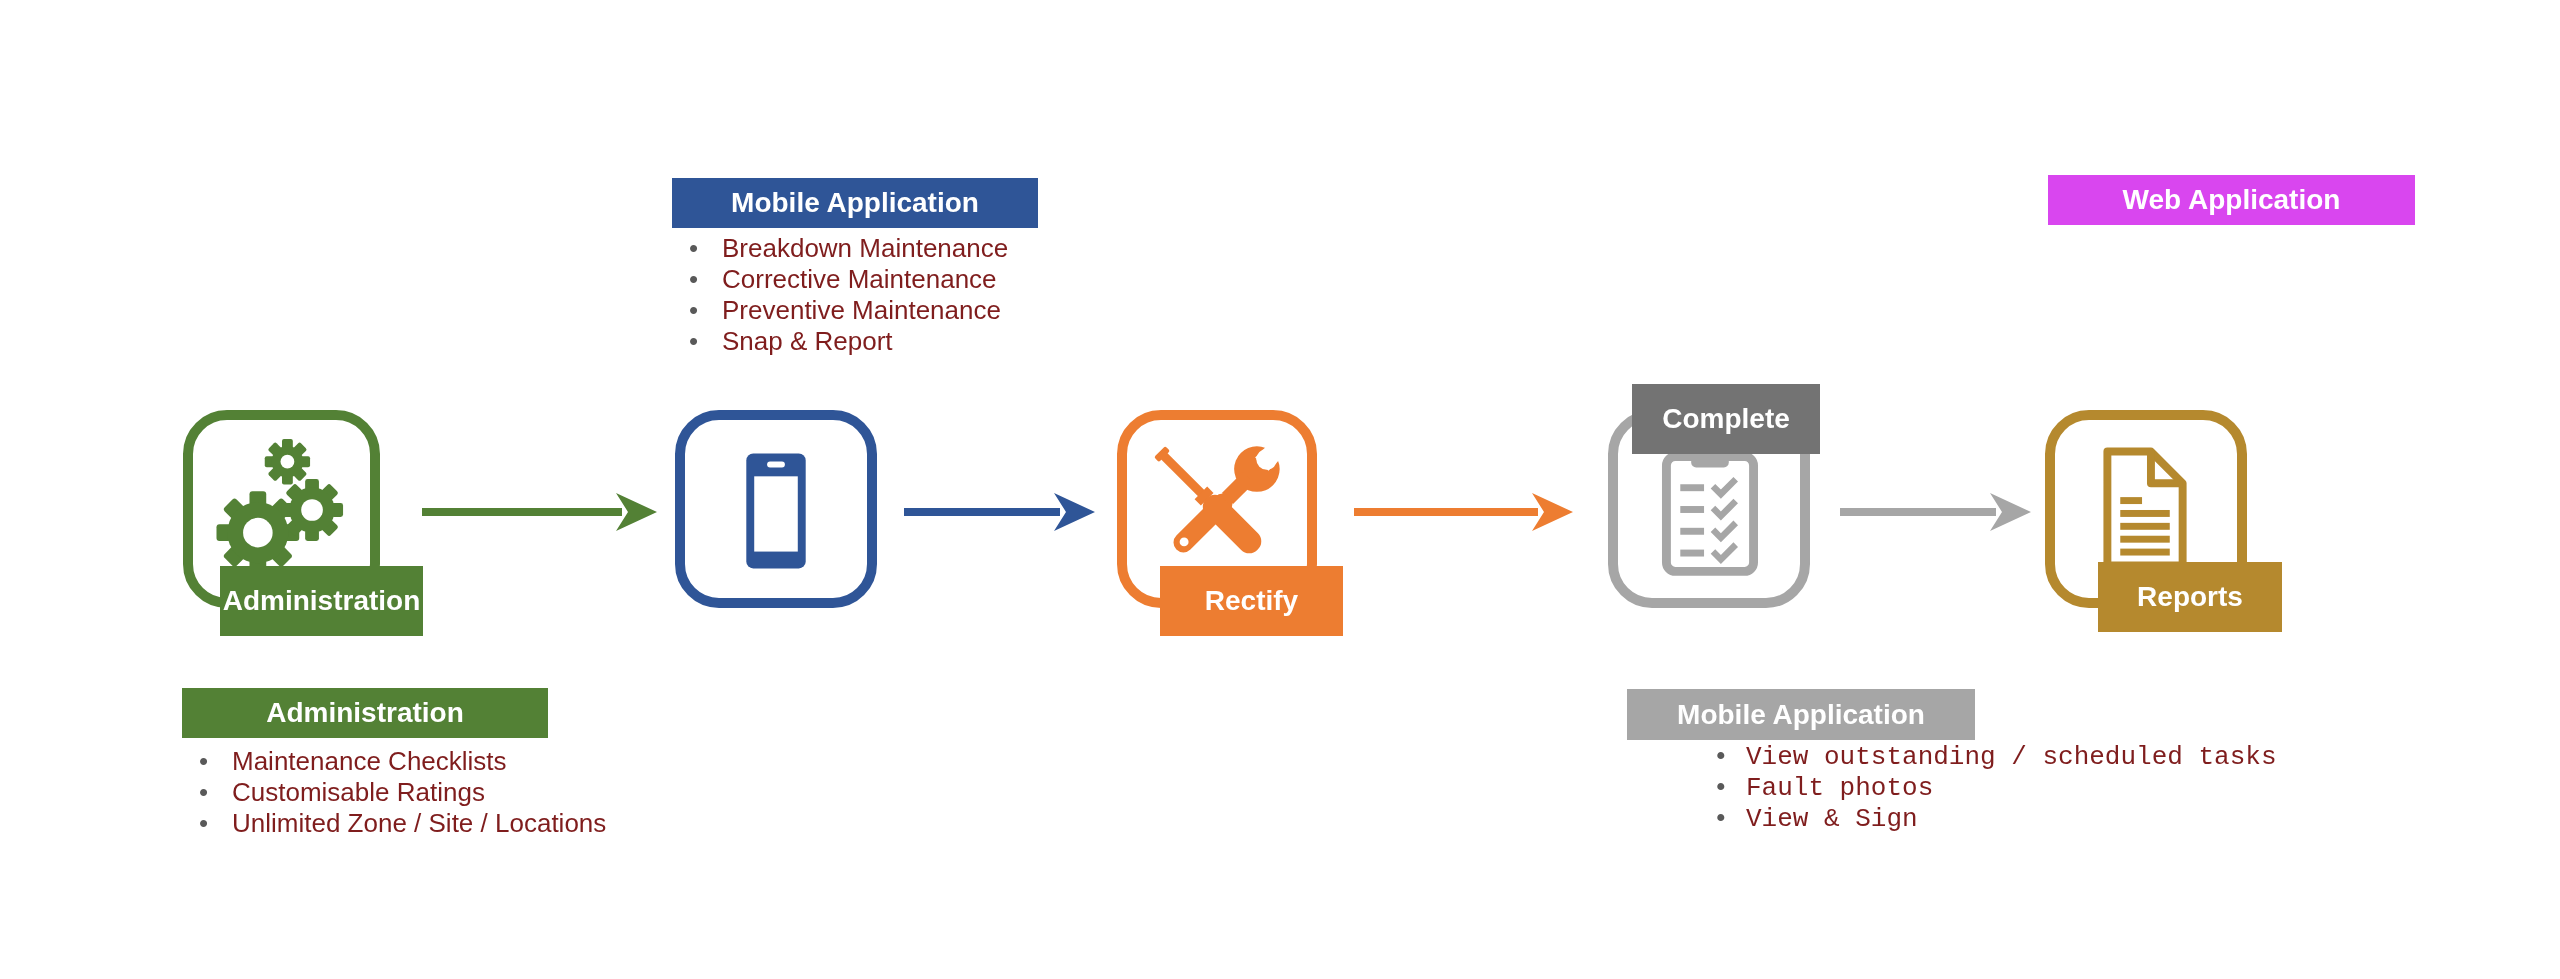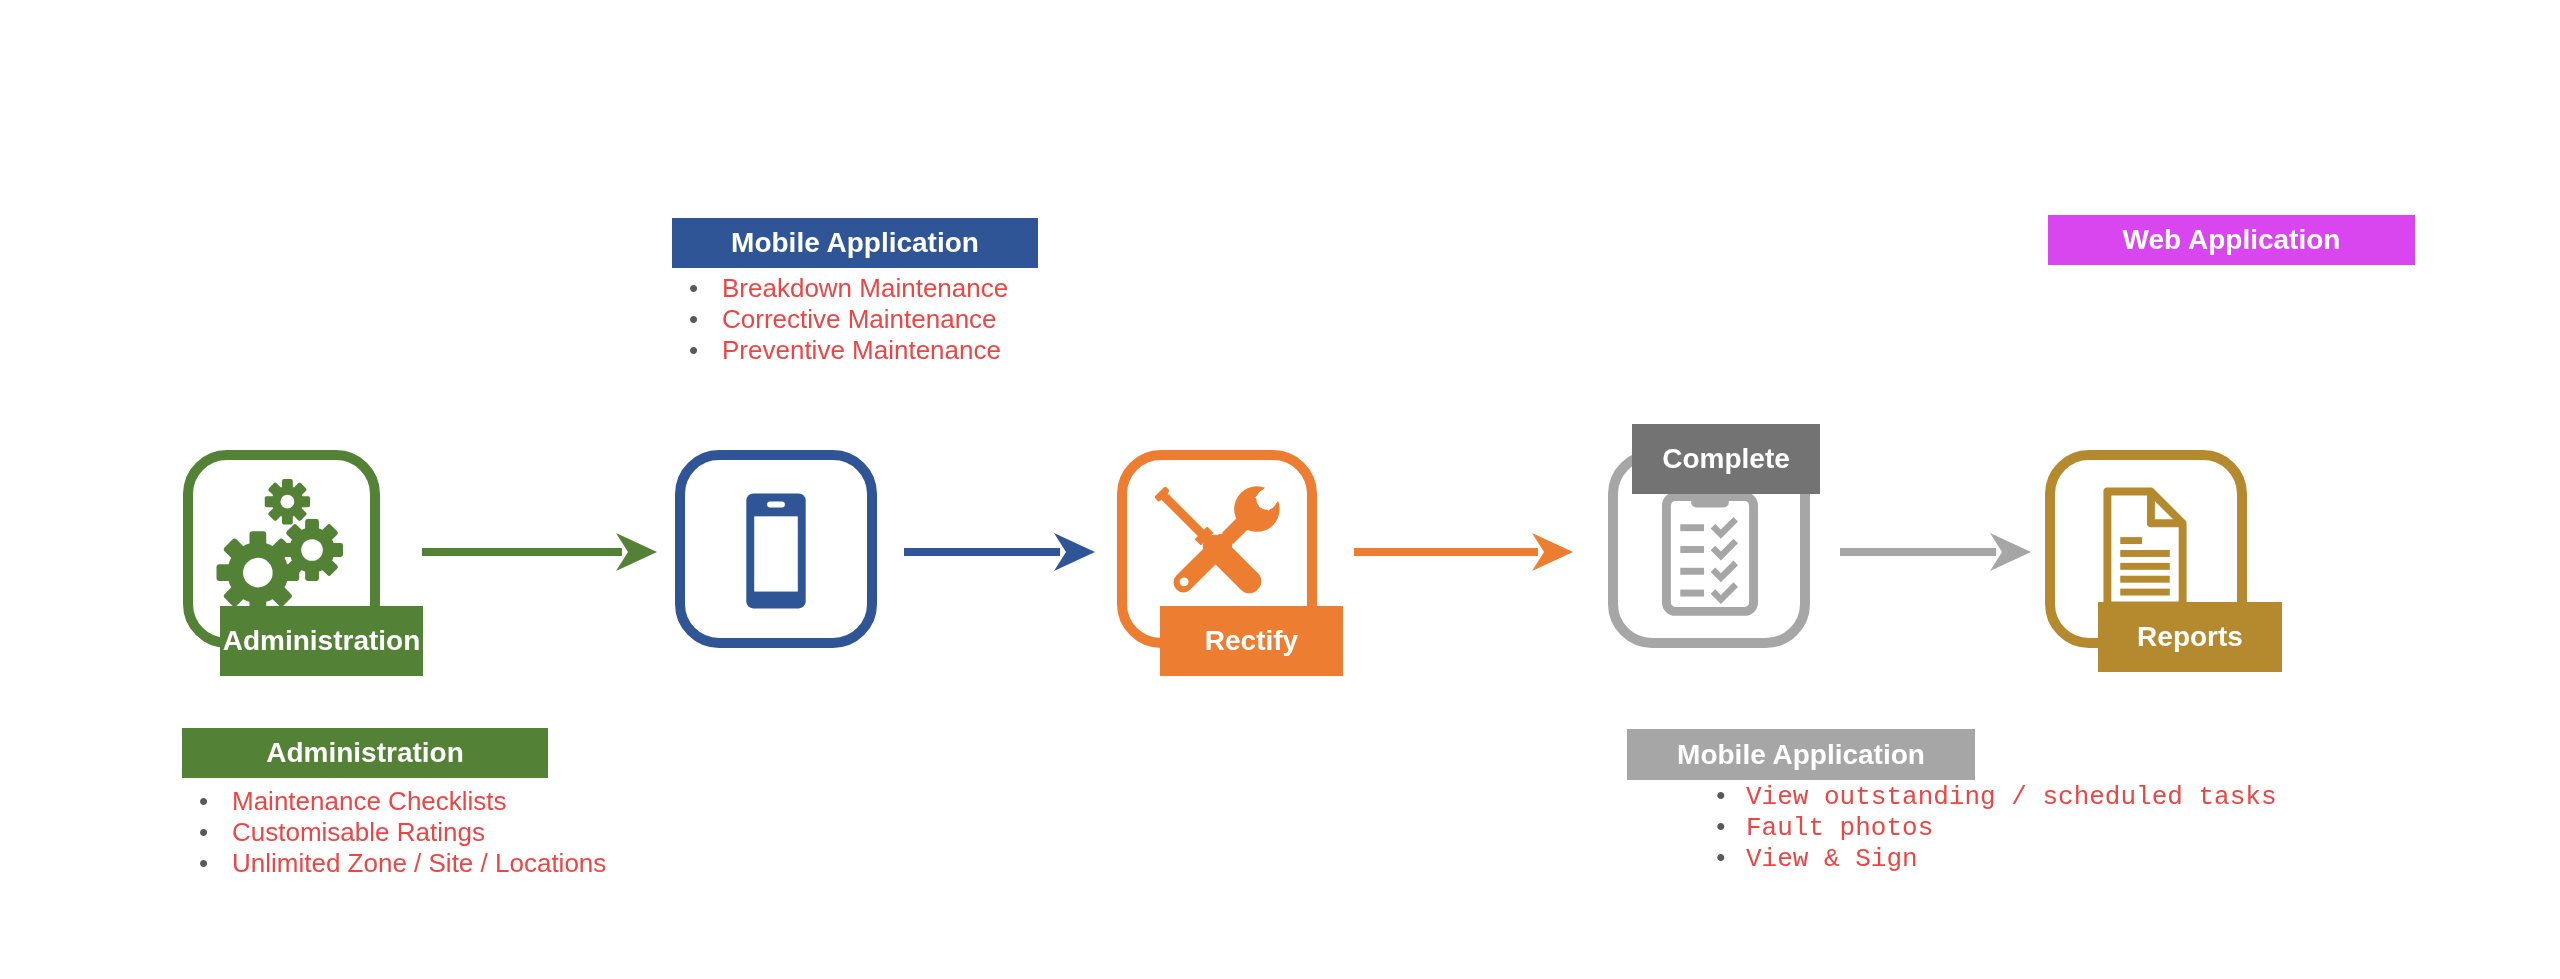--- a/index.html
+++ b/index.html
@@ -1,50 +1,51 @@
 <!DOCTYPE html>
 <html><head>
 <meta charset="utf-8">
 <style>
   html,body{margin:0;padding:0;background:#fff;}
   .stage{
     position:relative;width:2560px;height:871px;background:#ffffff;
-    font-family:"Liberation Sans",sans-serif;overflow:hidden;margin-top:40px;
+    font-family:"Liberation Sans",sans-serif;overflow:hidden;
   }
   .square{
     position:absolute;top:410px;height:198px;box-sizing:border-box;
     border:10px solid #000;border-radius:44px;background:#fff;z-index:1;
   }
   .icon{position:absolute;z-index:2;}
   .nlabel{
     position:absolute;z-index:3;color:#fff;font-weight:bold;font-size:28px;
     display:flex;align-items:center;justify-content:center;white-space:nowrap;
   }
   .hdr{
     position:absolute;color:#fff;font-weight:bold;font-size:28px;
     display:flex;align-items:center;justify-content:center;white-space:nowrap;z-index:3;
   }
   .blist{position:absolute;margin:0;padding:0;list-style:none;z-index:3;}
   .blist li{
     position:relative;padding-left:50px;font-size:26px;line-height:31px;
-    color:#ef4444;white-space:nowrap;
+    color:#7f1d1d;white-space:nowrap;
   }
   .blist li::before{content:"\2022";position:absolute;left:17px;color:#595959;}
   .arrow{position:absolute;top:490px;z-index:1;}
 </style>
 </head>
 <body>
 
 <div class="stage">
 
   <div class="hdr" style="left:672px;top:178px;width:366px;height:50px;background:#2F5597;">Mobile Application</div>
   <ul class="blist" style="left:672px;top:233px;">
     <li>Breakdown Maintenance</li>
     <li>Corrective Maintenance</li>
     <li>Preventive Maintenance</li>
+    <li>Snap &amp; Report</li>
   </ul>
 
   <div class="hdr" style="left:2048px;top:175px;width:367px;height:50px;background:#d946ef;">Web Application</div>
 
   <div class="hdr" style="left:182px;top:688px;width:366px;height:50px;background:#538135;">Administration</div>
   <ul class="blist" style="left:182px;top:746px;">
     <li>Maintenance Checklists</li>
     <li>Customisable Ratings</li>
     <li>Unlimited Zone / Site / Locations</li>
   </ul>

